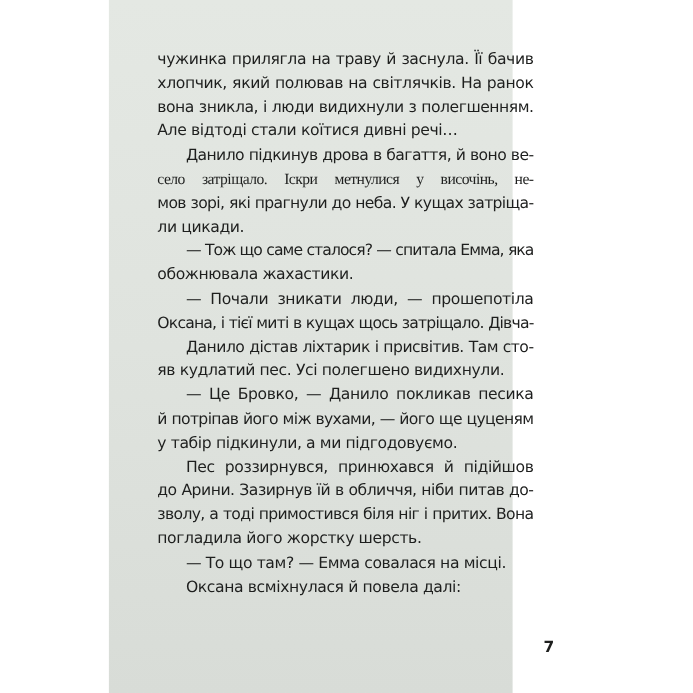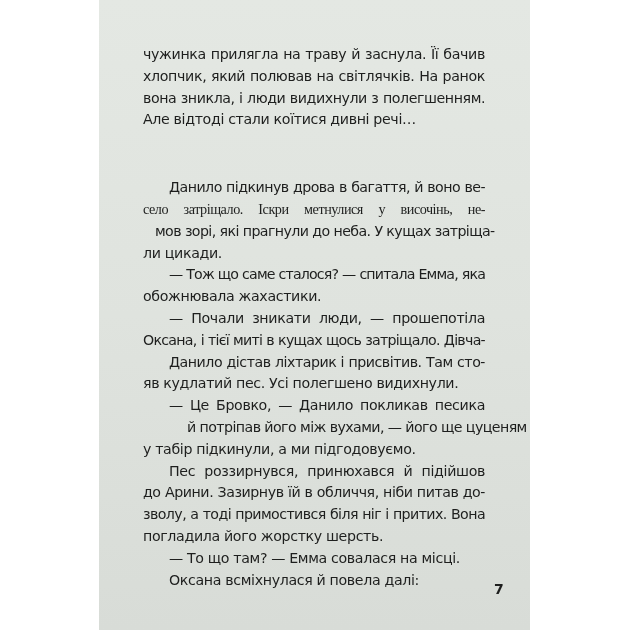--- a/index.html
+++ b/index.html
@@ -7,21 +7,21 @@
       padding: 0;
       width: 630px;
       height: 630px;
       background: #ffffff;
       overflow: hidden;
     }
     .page {
       position: absolute;
       left: 99px;
       top: 0;
-      width: 431px;
+      width: 367px;
       height: 630px;
       background: linear-gradient(180deg, #e4e8e3 0%, #dfe3de 50%, #d8dcd7 100%);
       box-sizing: border-box;
     }
     .text-block {
       position: absolute;
       left: 44px;
       top: 44px;
       width: 342px;
       font-family: "DejaVu Sans", sans-serif;
@@ -55,32 +55,32 @@
   </style>
 </head>
 <body>
 
 <div class="page">
   <div class="text-block" id="text-block">
       <span class="line just">чужинка прилягла на траву й заснула. Її бачив</span>
       <span class="line just">хлопчик, який полював на світлячків. На ранок</span>
       <span class="line just" style="letter-spacing: -0.428764px;">вона зникла, і люди видихнули з полегшенням.</span>
       <span class="line">Але відтоді стали коїтися дивні речі…</span>
-      <span class="line indent just" style="letter-spacing: -0.537355px; margin-top: 46px;">Данило підкинув дрова в багаття, й воно ве-</span>
+      <span class="line indent just" style="letter-spacing: -0.537355px;">Данило підкинув дрова в багаття, й воно ве-</span>
       <span class="line just" style="letter-spacing: -0.474136px; font-family: Liberation Serif, serif;">село затріщало. Іскри метнулися у височінь, не-</span>
-      <span class="line just" style="letter-spacing: -0.593359px; margin-left: 12px;">мов зорі, які прагнули до неба. У кущах затріща-</span>
+      <span class="line just" style="letter-spacing: -0.593359px;">мов зорі, які прагнули до неба. У кущах затріща-</span>
       <span class="line">ли цикади.</span>
       <span class="line indent just" style="letter-spacing: -0.843452px;">— Тож що саме сталося? — спитала Емма, яка</span>
       <span class="line">обожнювала жахастики.</span>
       <span class="line indent just">— Почали зникати люди, — прошепотіла</span>
       <span class="line just" style="letter-spacing: -0.732813px;">Оксана, і тієї миті в кущах щось затріщало. Дівча-</span>
       <span class="line indent just" style="letter-spacing: -0.480611px;">Данило дістав ліхтарик і присвітив. Там сто-</span>
       <span class="line">яв кудлатий пес. Усі полегшено видихнули.</span>
       <span class="line indent just">— Це Бровко, — Данило покликав песика</span>
-      <span class="line just" style="letter-spacing: -0.579167px; margin-left: 44px;">й потріпав його між вухами, — його ще цуценям</span>
+      <span class="line just" style="letter-spacing: -0.579167px;">й потріпав його між вухами, — його ще цуценям</span>
       <span class="line">у табір підкинули, а ми підгодовуємо.</span>
       <span class="line indent just">Пес роззирнувся, принюхався й підійшов</span>
       <span class="line just" style="letter-spacing: -0.449535px;">до Арини. Зазирнув їй в обличчя, ніби питав до-</span>
       <span class="line just" style="letter-spacing: -0.582398px;">зволу, а тоді примостився біля ніг і притих. Вона</span>
       <span class="line">погладила його жорстку шерсть.</span>
       <span class="line indent">— То що там? — Емма совалася на місці.</span>
       <span class="line indent">Оксана всміхнулася й повела далі:</span>
     </div>
   <div class="page-number">7</div>
 </div>

